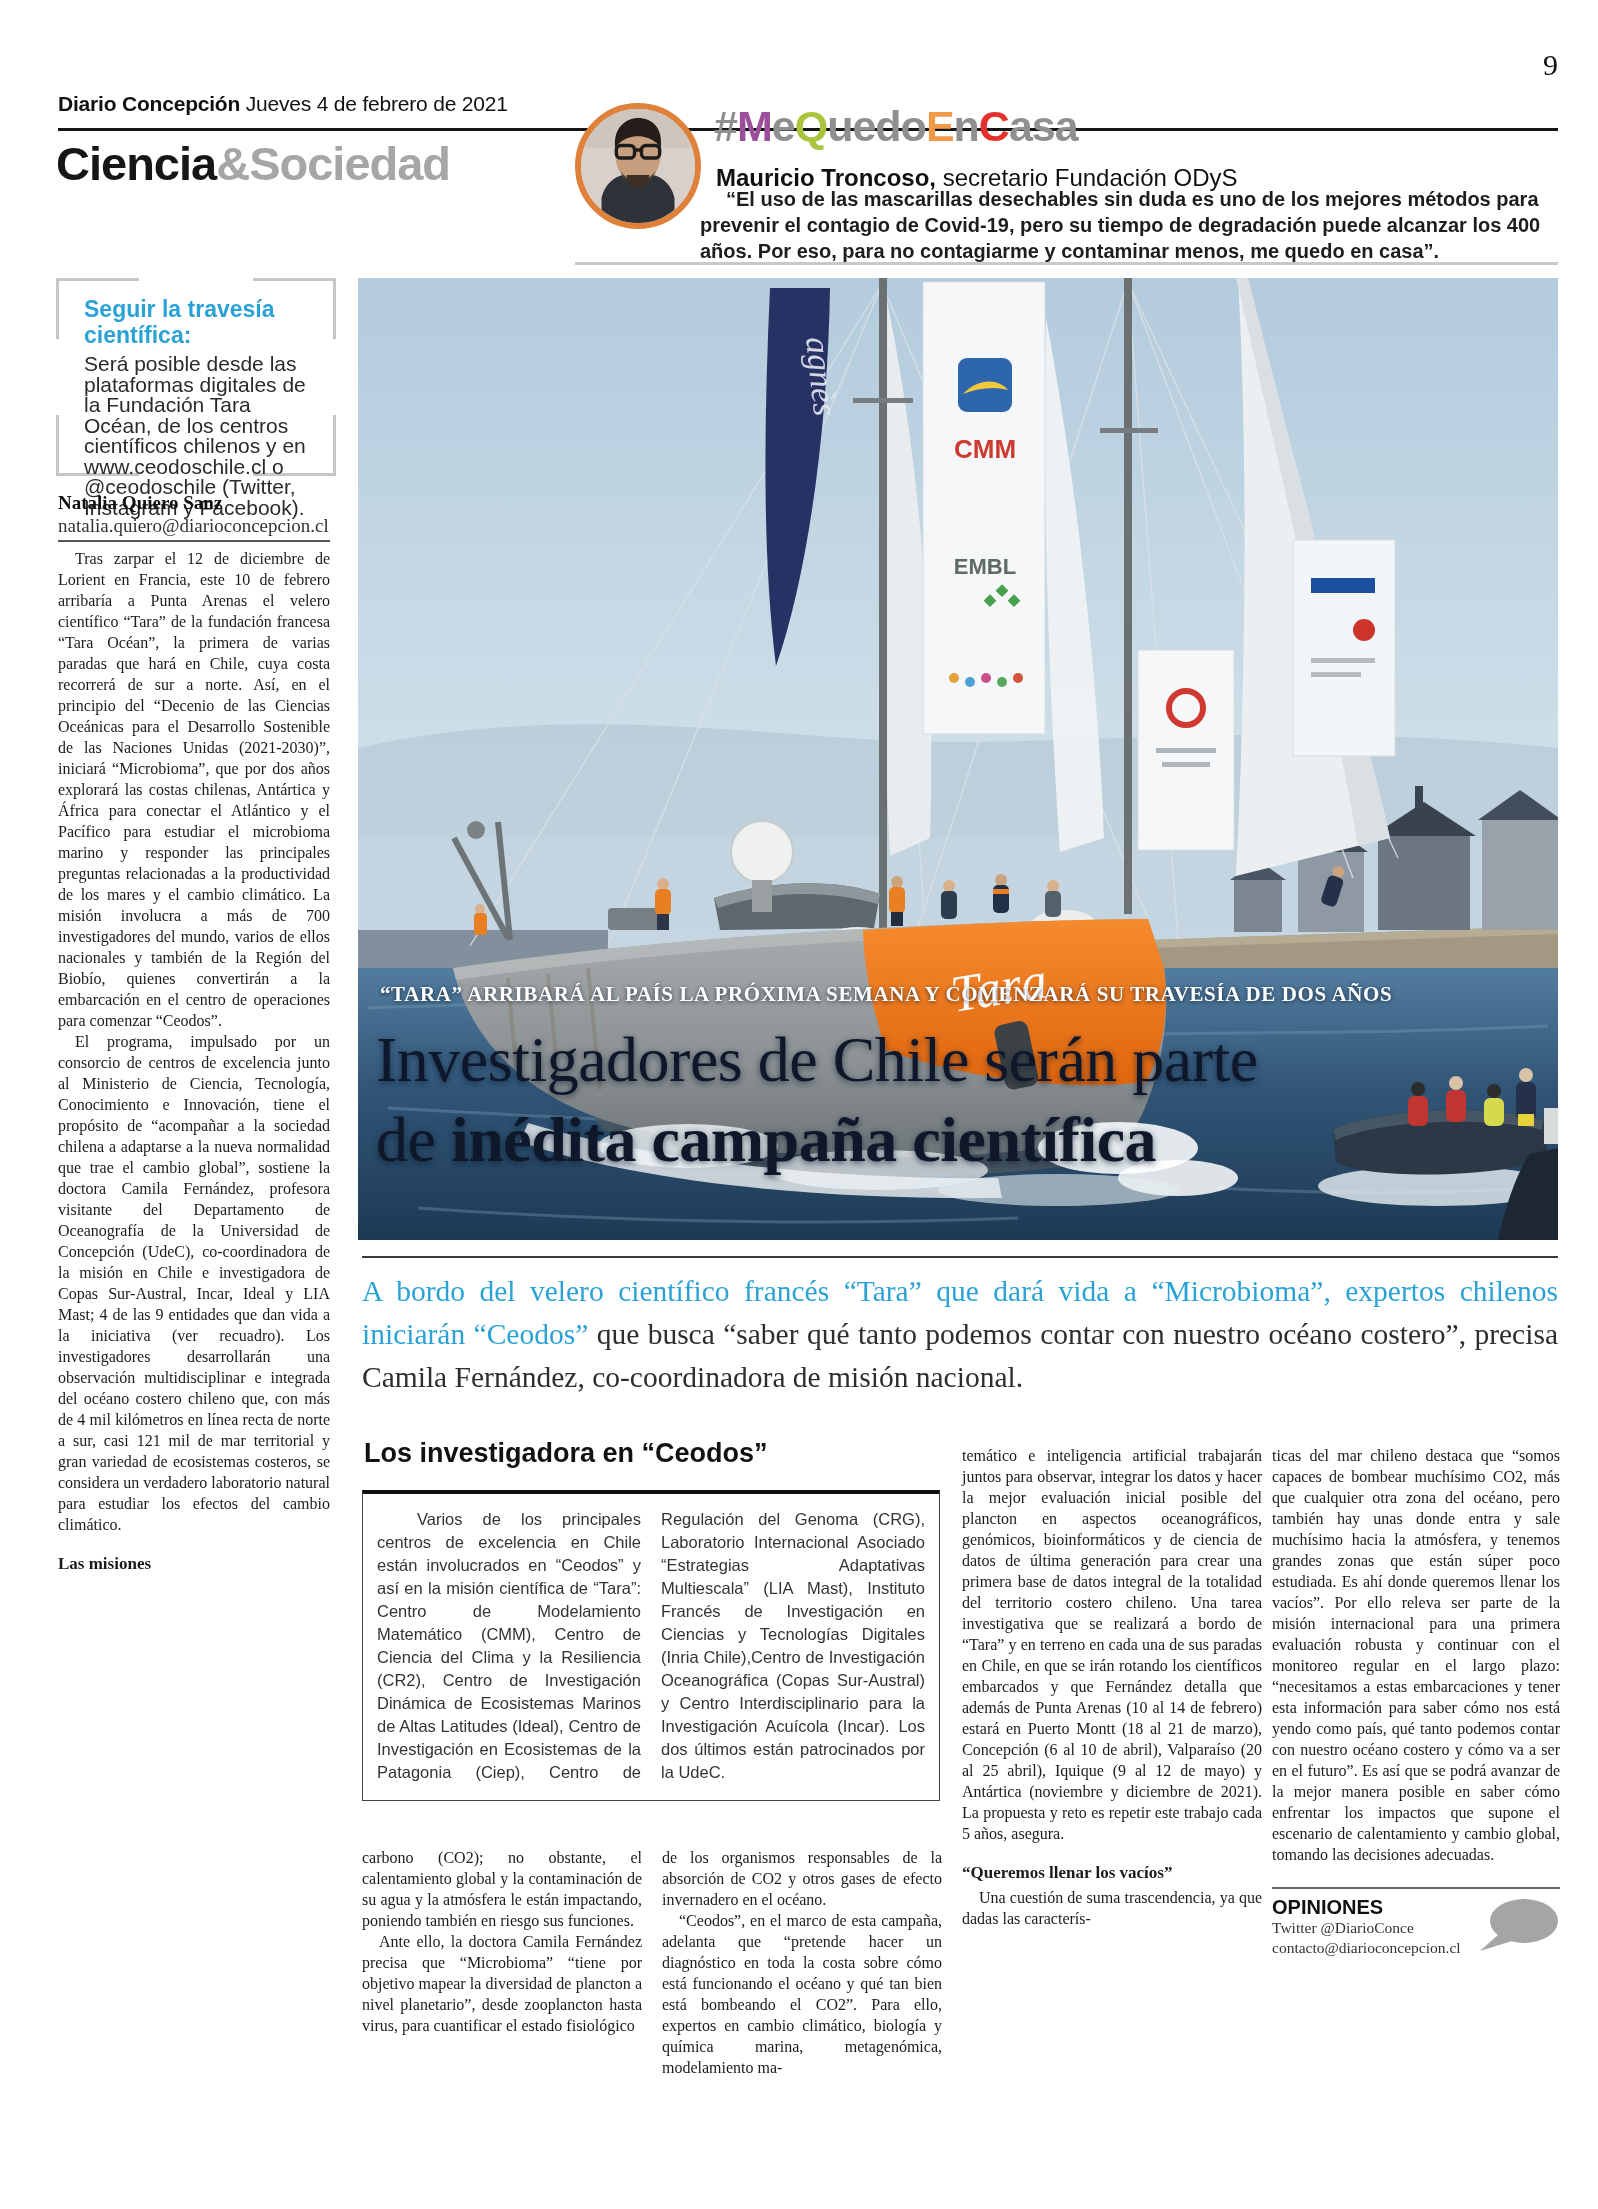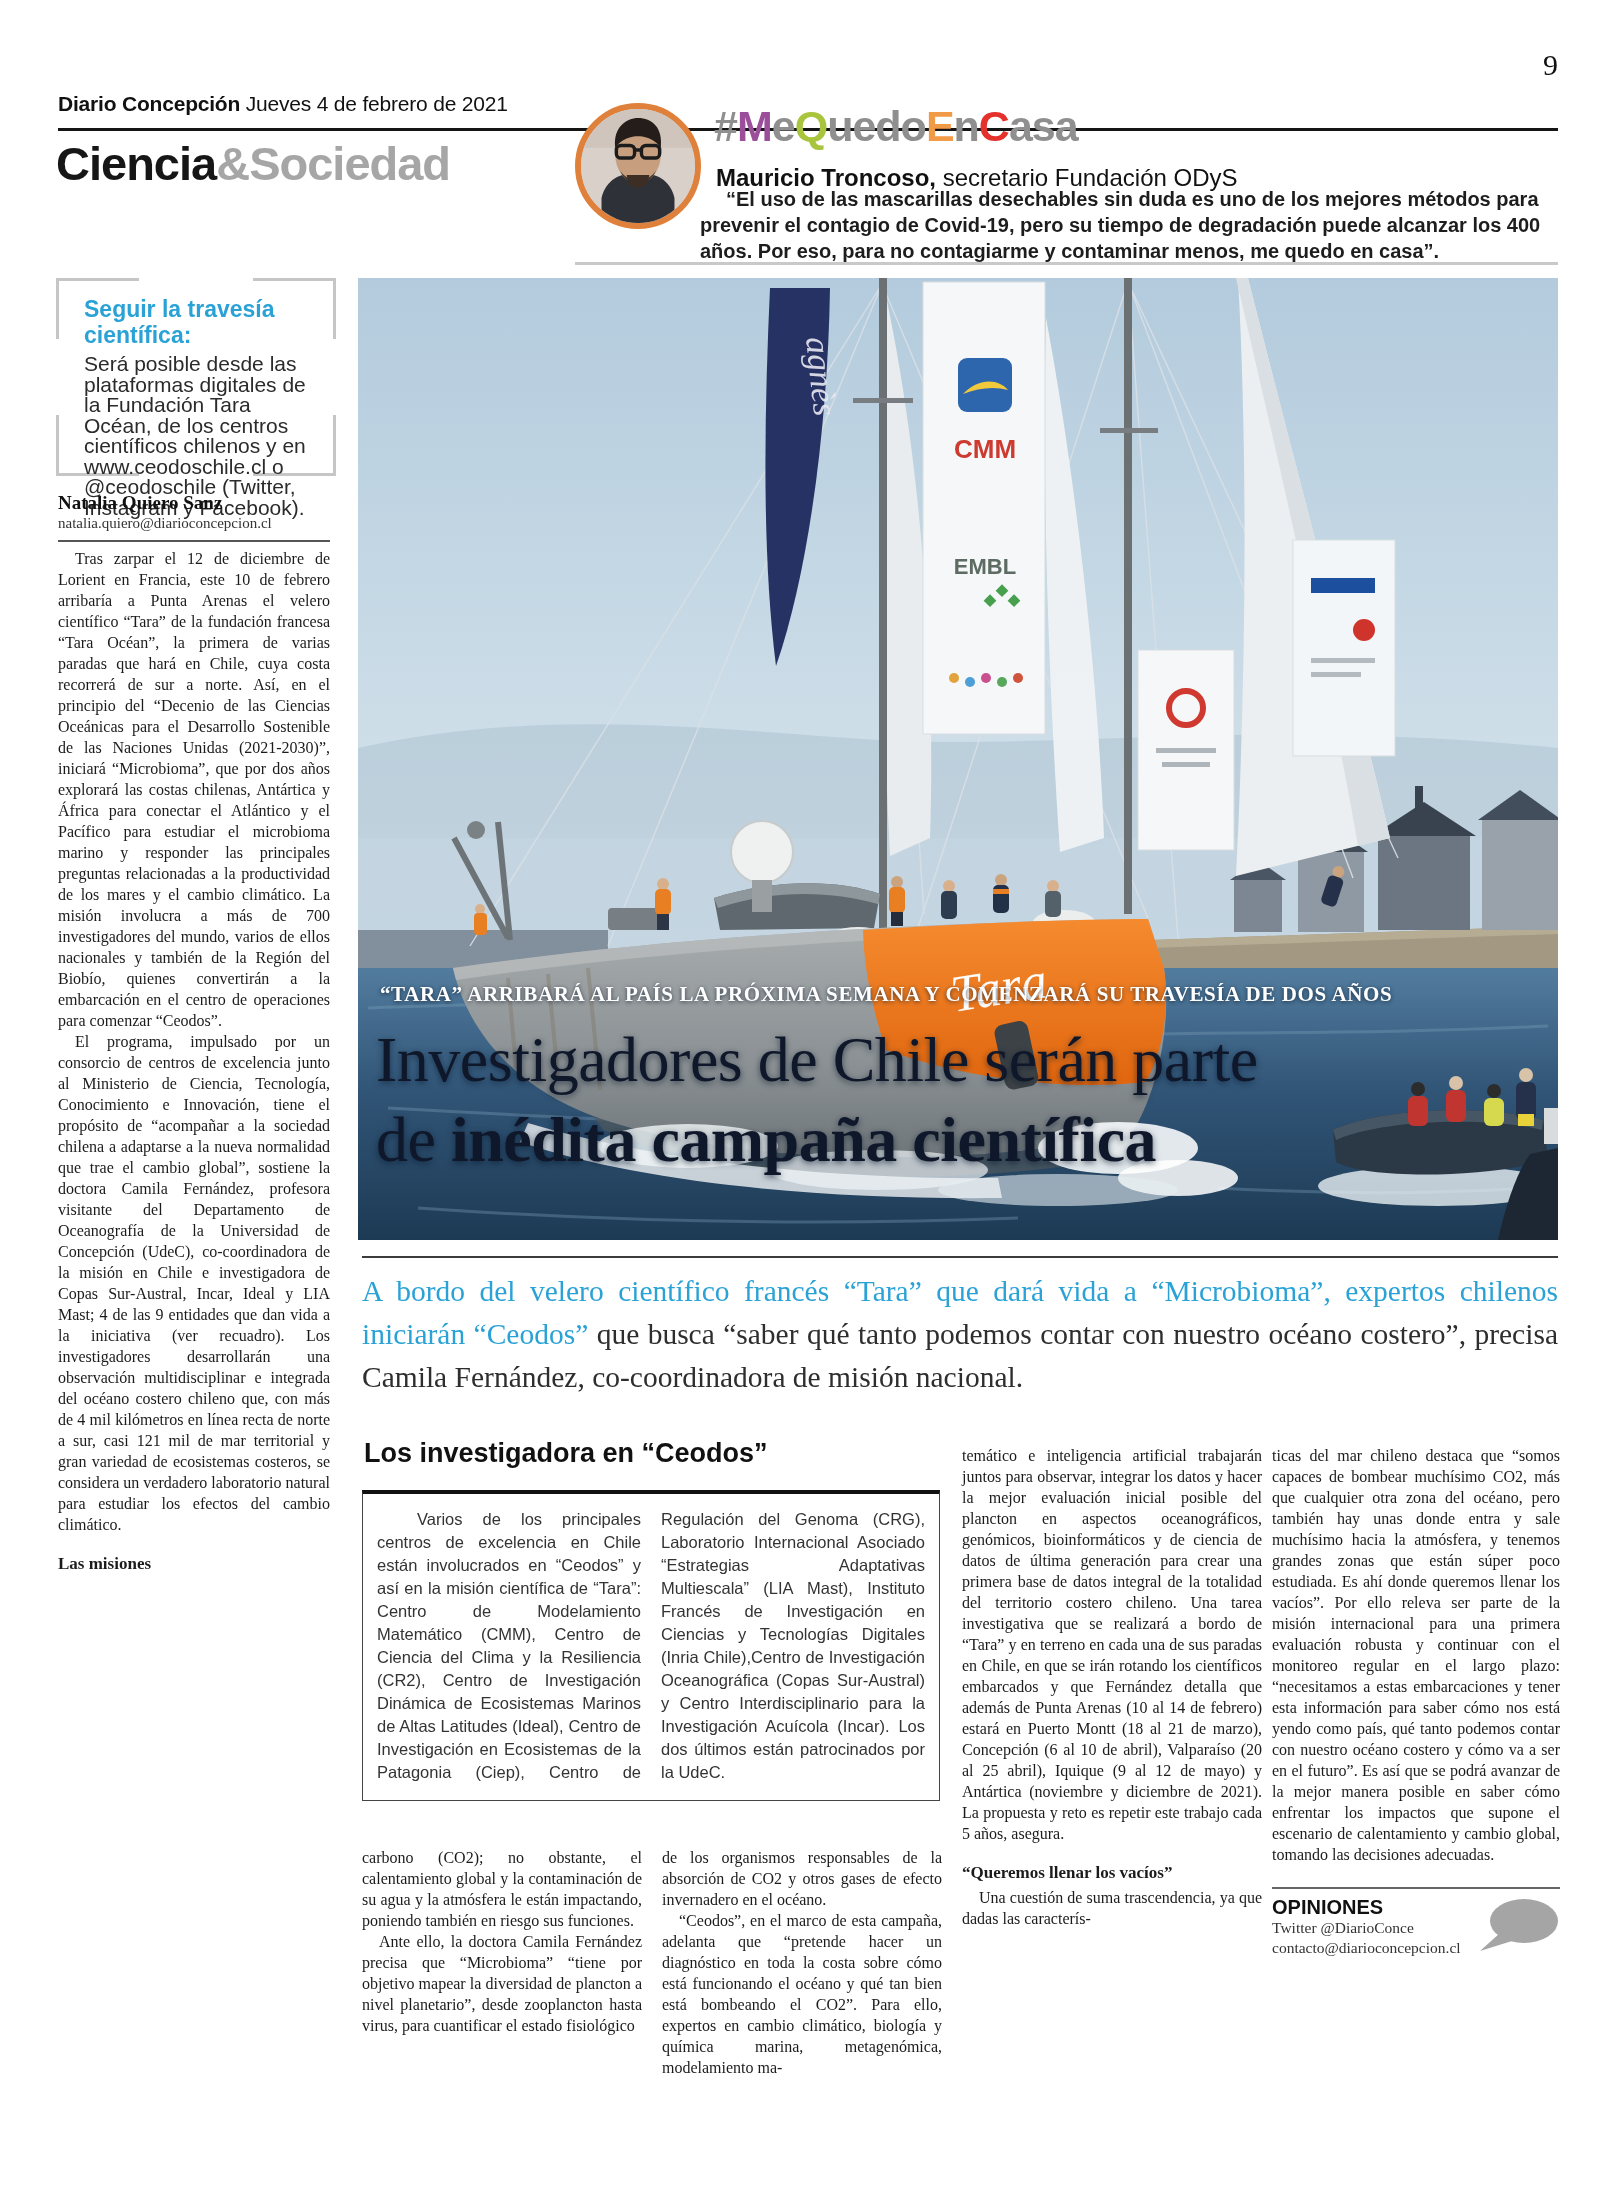--- a/index.html
+++ b/index.html
@@ -37,21 +37,21 @@
   .c-tr{right:0;top:0;border-right:3px solid #c6c6c6;border-top:3px solid #c6c6c6;}
   .c-bl{left:0;bottom:0;border-left:3px solid #c6c6c6;border-bottom:3px solid #c6c6c6;}
   .c-br{right:0;bottom:0;border-right:3px solid #c6c6c6;border-bottom:3px solid #c6c6c6;}
   #sidebar-title{position:absolute;left:28px;top:18px;width:218px;font-size:23px;line-height:26px;
                  font-weight:bold;color:#2aa2d6;}
   #sidebar-body{position:absolute;left:28px;top:76px;width:222px;font-size:21px;line-height:20.5px;
                 color:#2b2b2b;}
 
   
   #byline-name{left:58px;top:492px;font-size:19px;font-weight:bold;color:#111;}
-  #byline-email{left:58px;top:515px;font-size:15px;color:#333;}
+  #byline-email{left:58px;top:515px;font-size:19px;color:#333;}
   #byline-rule{left:58px;top:540px;width:272px;height:2px;background:#555;}
   #col1{left:58px;top:548px;width:272px;font-size:16px;line-height:21px;}
   #col1 p{text-indent:17px;}
   .subhead{font-weight:bold;font-size:17px;margin-top:18px !important;margin-bottom:4px !important;
            text-indent:0 !important;}
 
   
   #photo-wrap{left:358px;top:278px;width:1200px;height:962px;}
   #photo-wrap svg{position:absolute;left:0;top:0;width:100%;height:100%;}
   #photo-kicker{position:absolute;left:22px;top:704px;font-size:21px;font-weight:bold;color:#fff;

